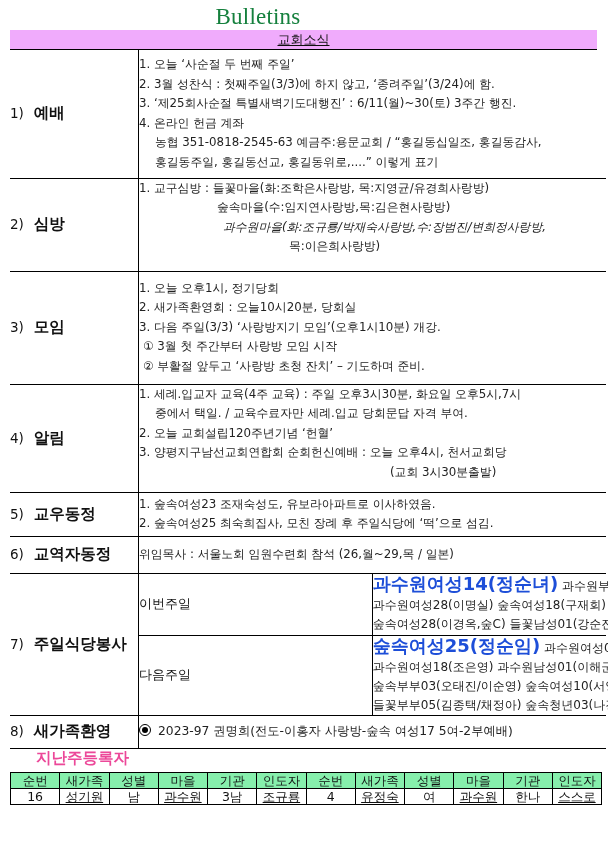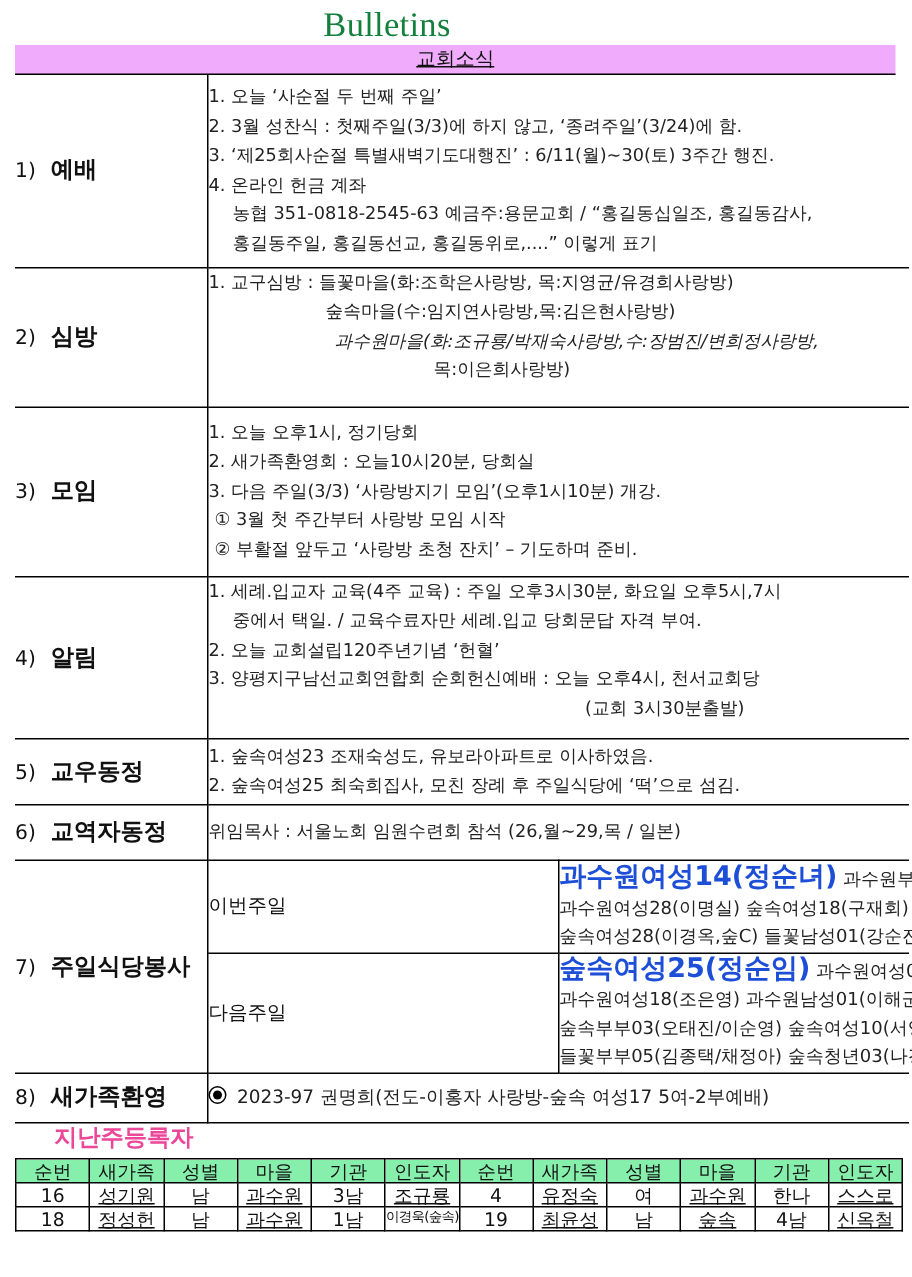--- a/index.html
+++ b/index.html
@@ -207,28 +207,14 @@
     <td class="ul">과수원</td>
     <td>3남</td>
     <td class="ul">조규룡</td>
     <td>4</td>
     <td class="ul">유정숙</td>
     <td>여</td>
     <td class="ul">과수원</td>
     <td>한나</td>
     <td class="ul">스스로</td>
   </tr>
-  <tr>
-    <td>18</td>
-    <td class="ul">정성헌</td>
-    <td>남</td>
-    <td class="ul">과수원</td>
-    <td>1남</td>
-    <td class="small">이경욱(숲속)</td>
-    <td>19</td>
-    <td class="ul">최윤성</td>
-    <td>남</td>
-    <td class="ul">숲속</td>
-    <td>4남</td>
-    <td class="ul">신옥철</td>
-  </tr>
 </tbody>
   </table>
 
 </body></html>

